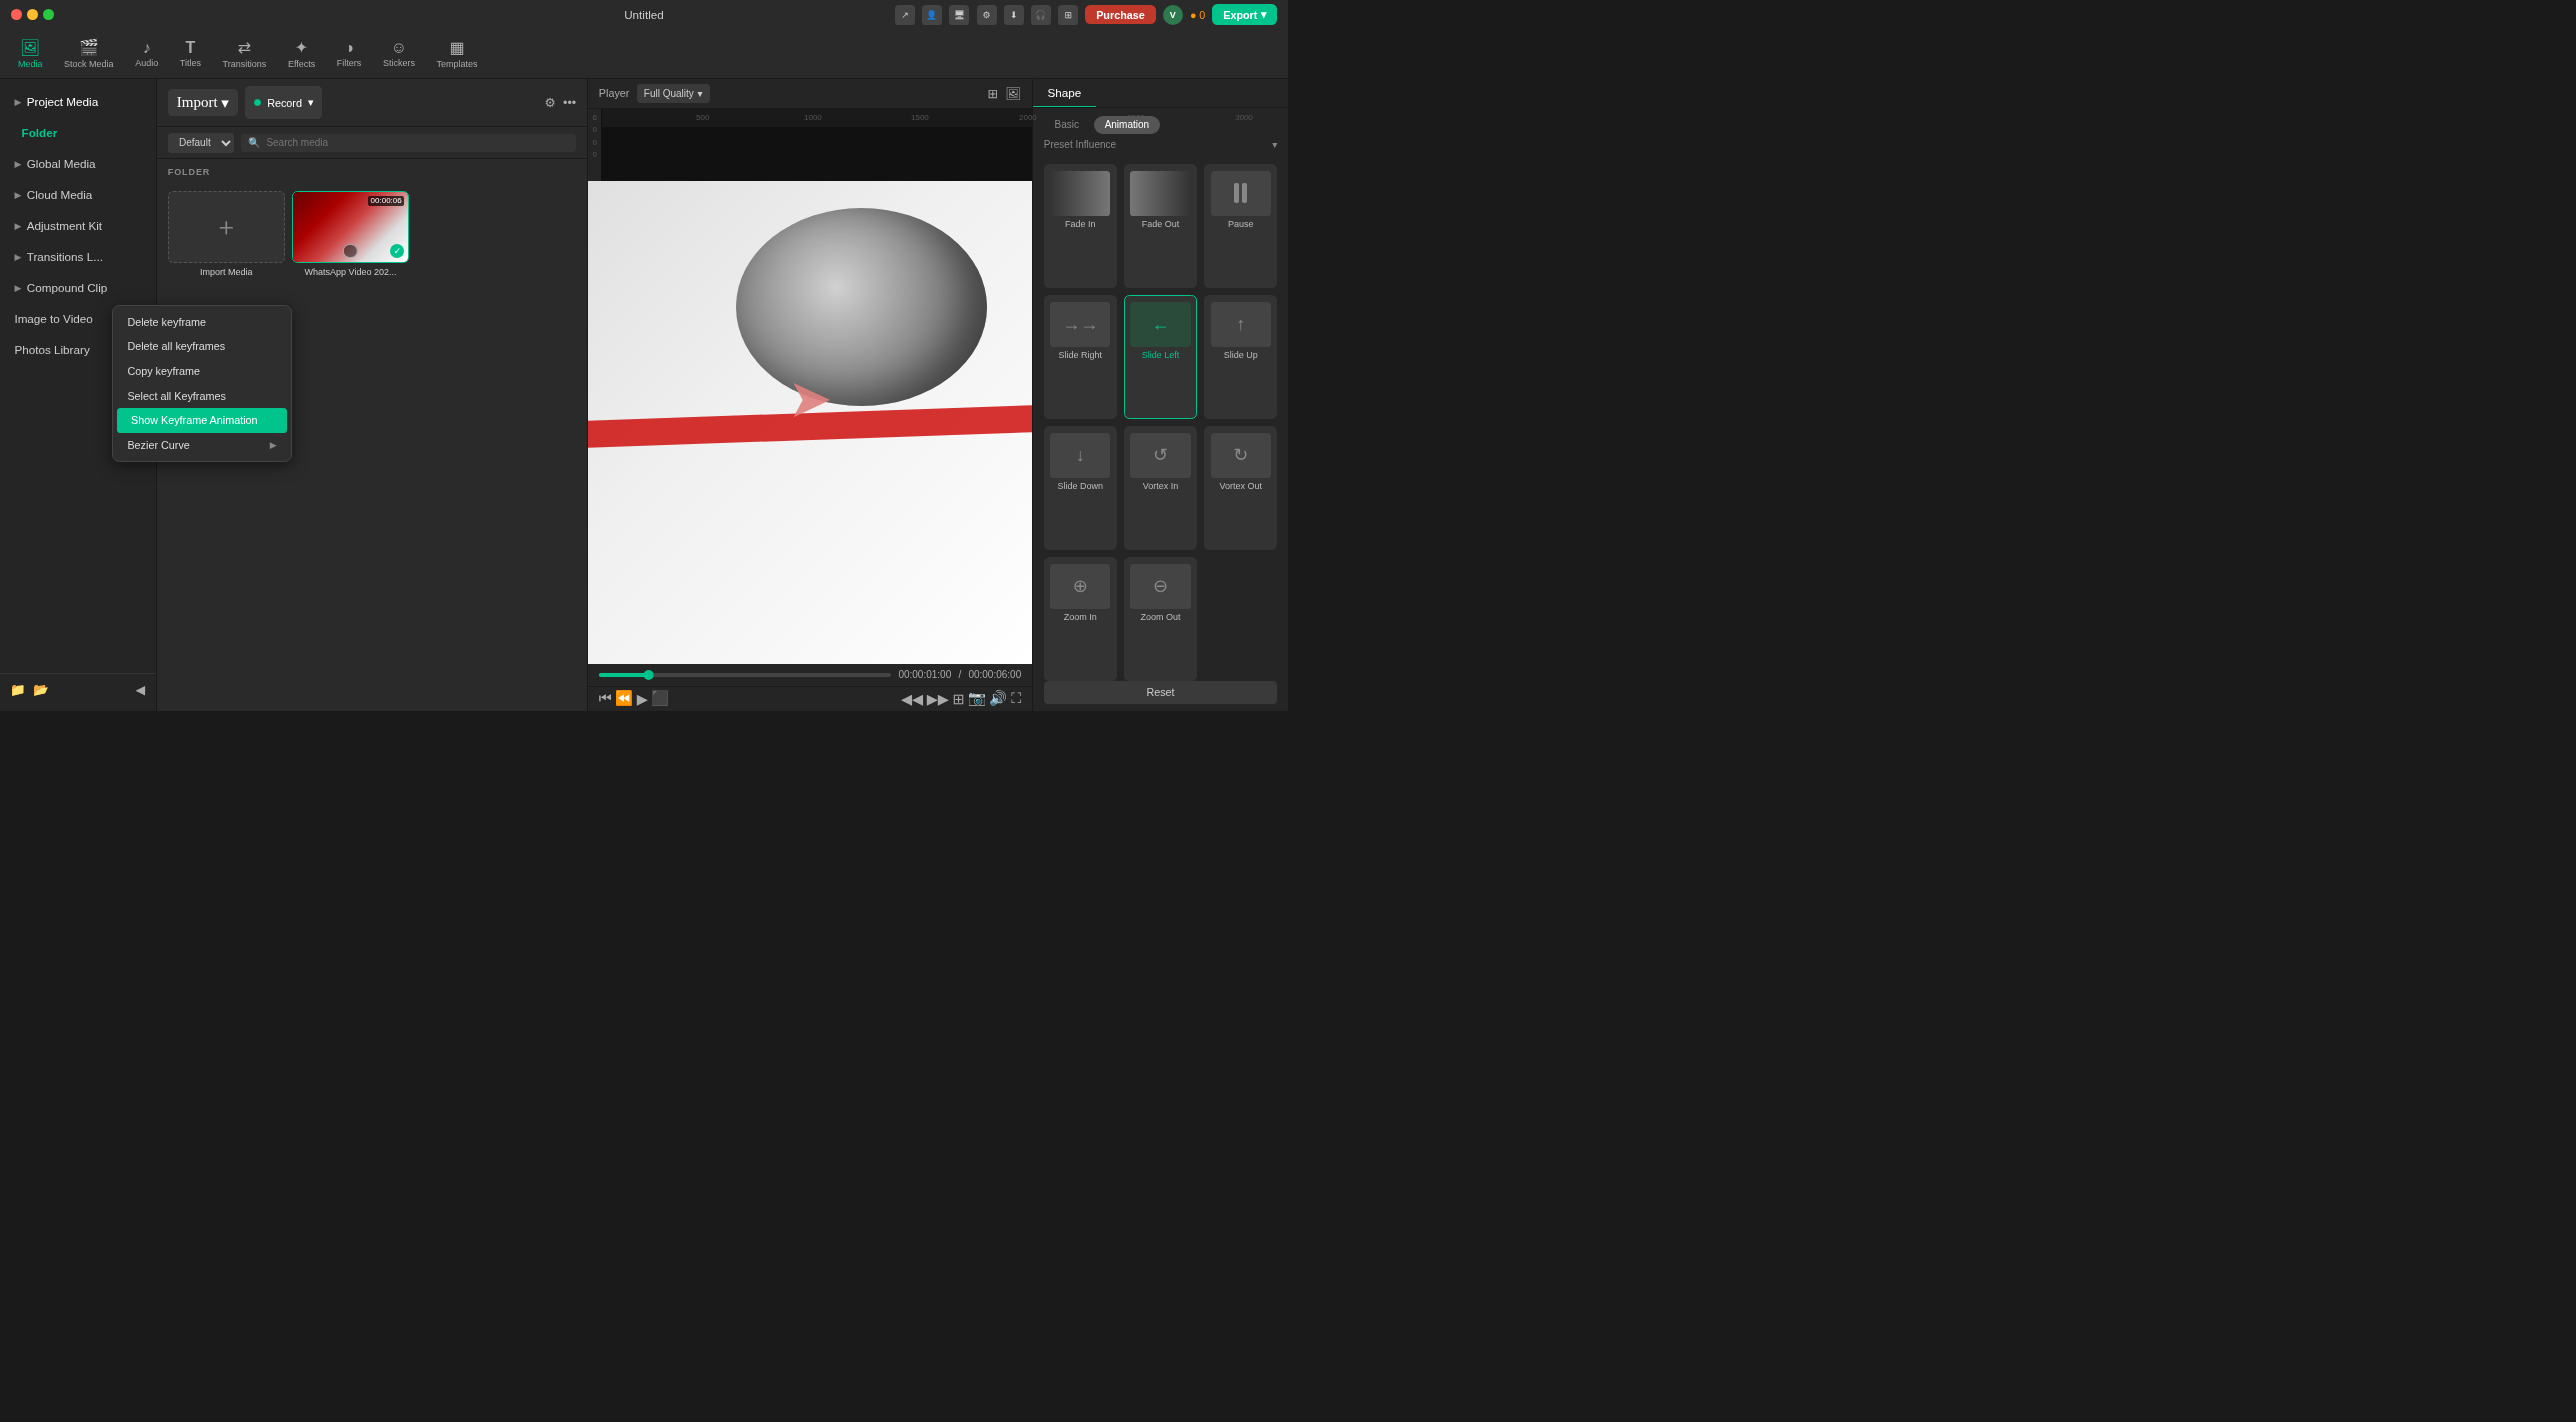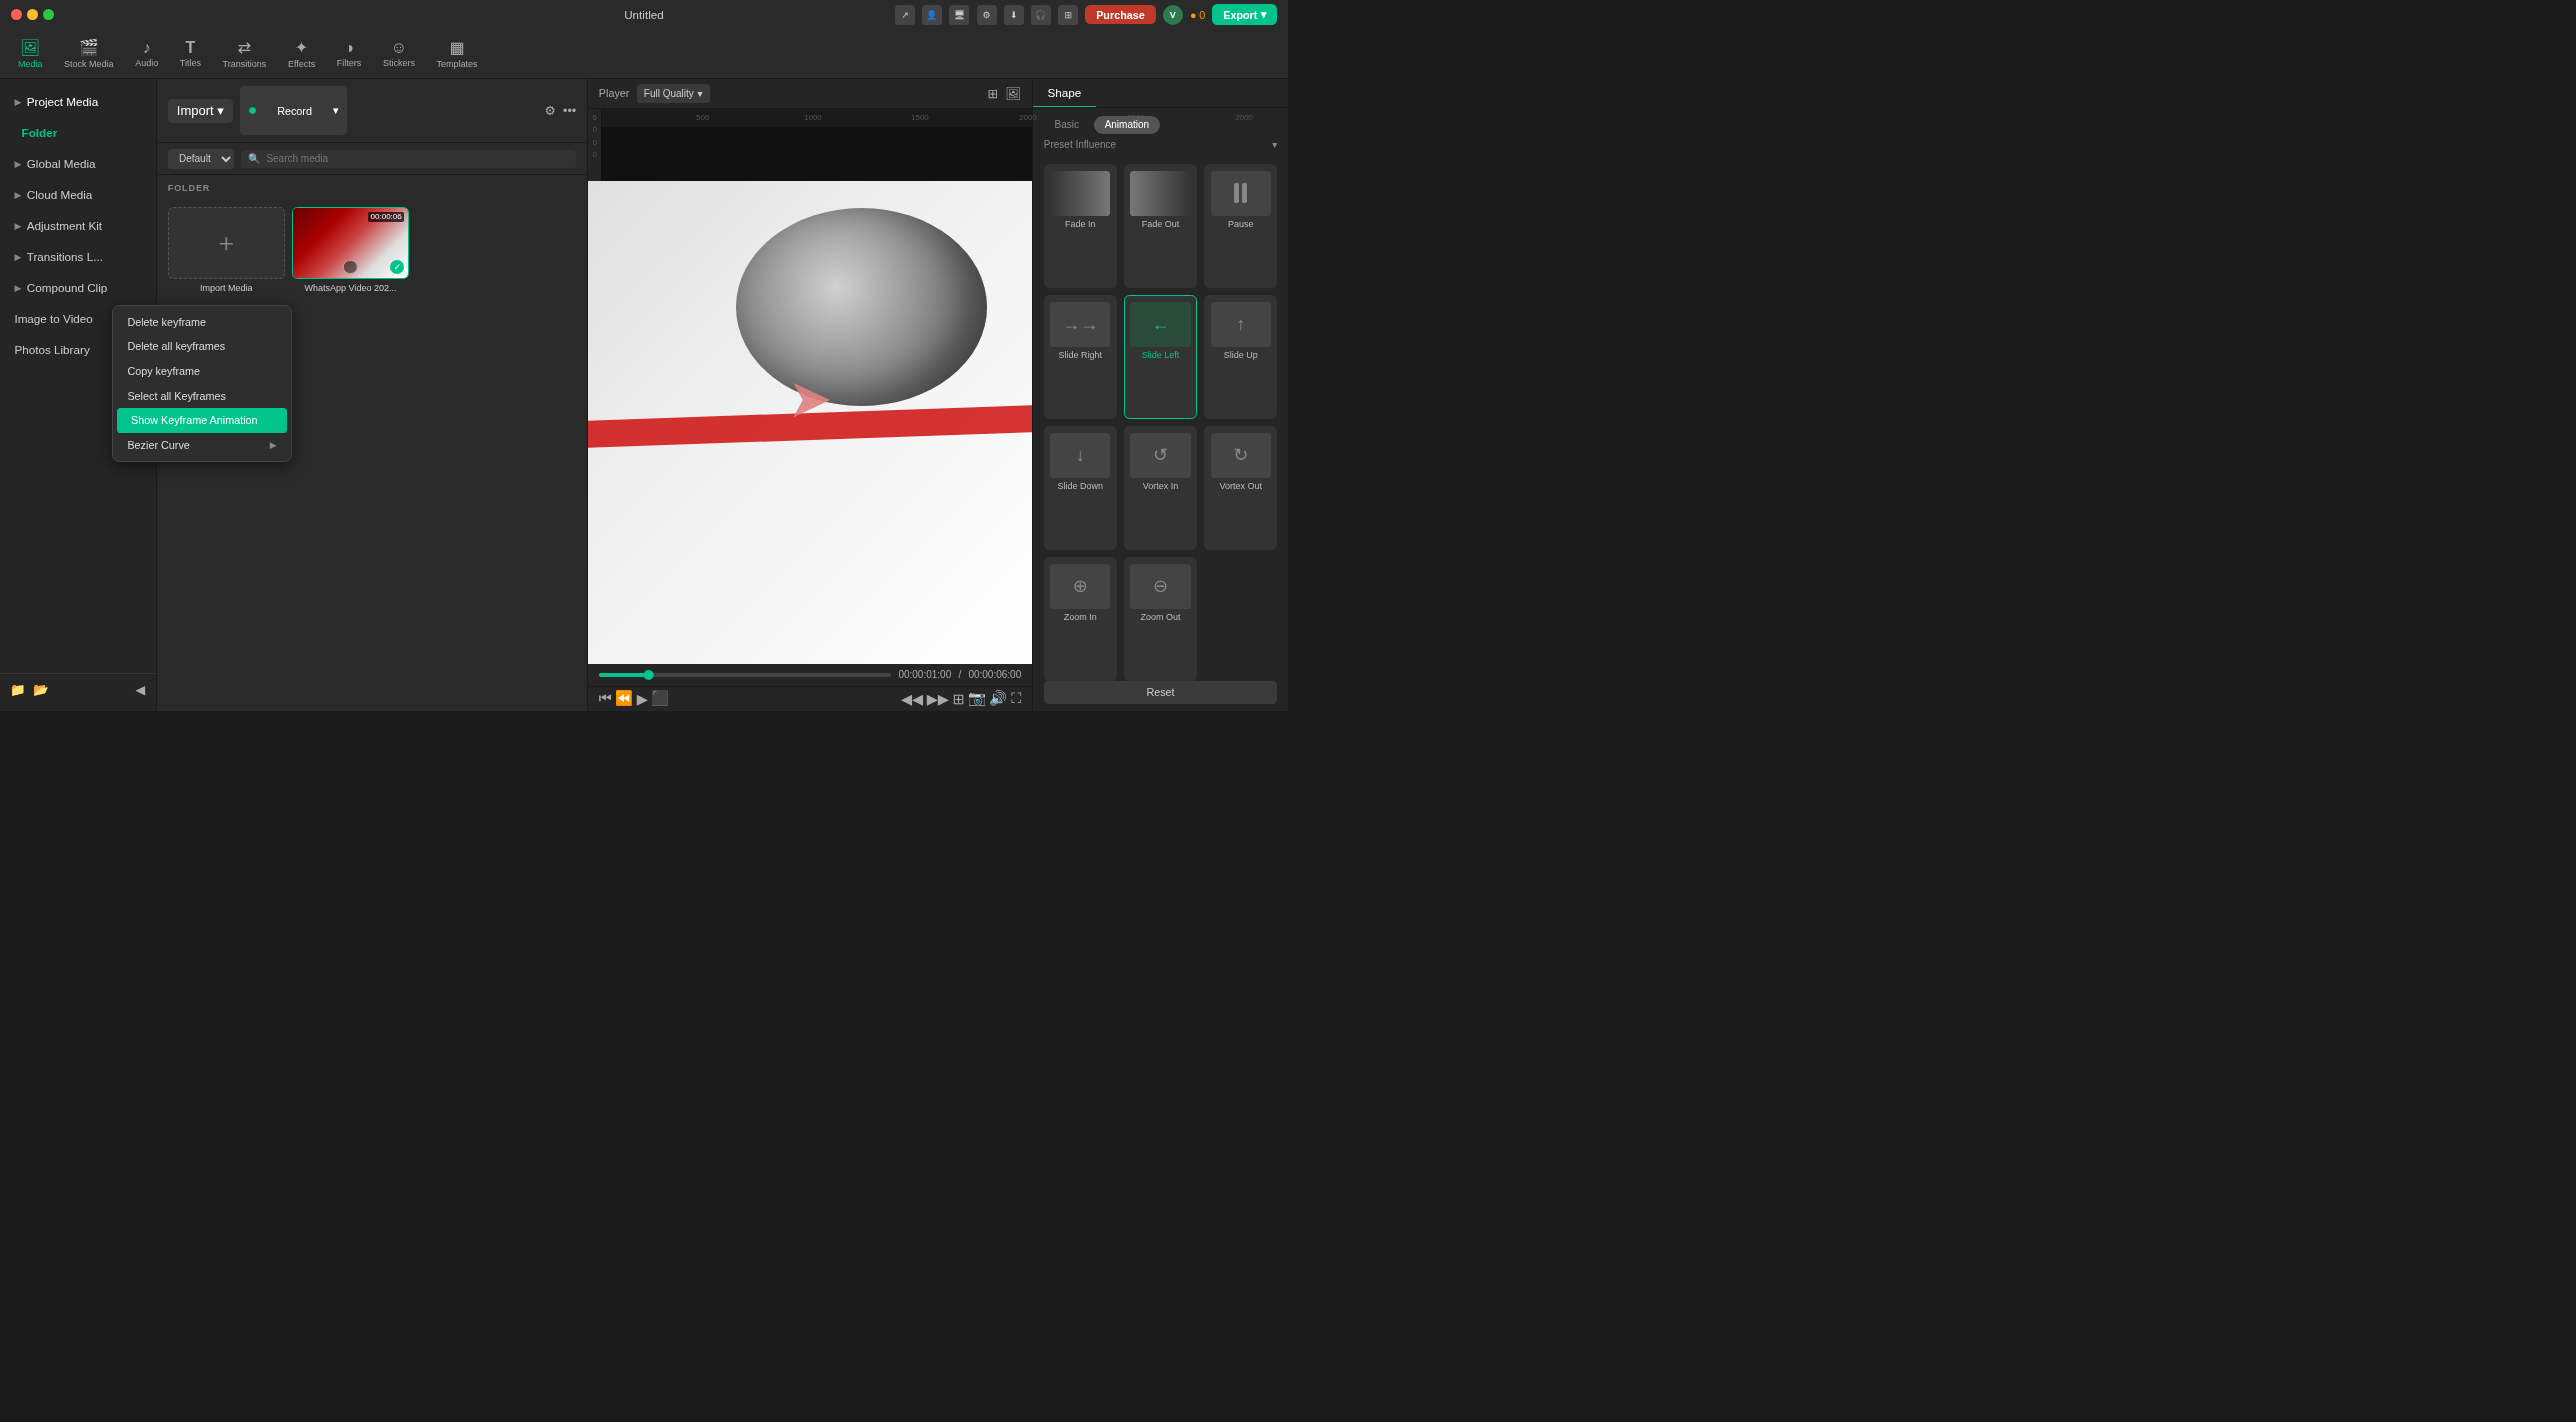--- a/index.html
+++ b/index.html
@@ -36,22 +36,22 @@
     .sidebar-item { padding: 9px 14.4px; cursor: pointer; display: flex; align-items: center; gap: 5.4px; font-size: 11.7px; color: #ccc; }
     .sidebar-item.active { color: #fff; }
     .sidebar-item.folder { color: #00c48c; font-weight: 600; padding-left: 21.6px; }
     .sidebar-chevron { font-size: 9px; color: #888; }
     .sidebar-footer { display: flex; align-items: center; gap: 7.2px; padding: 7.2px 10.8px; border-top: 0.9px solid #333; margin-top: auto; }
     .sidebar-footer-btn { color: #aaa; font-size: 12.6px; cursor: pointer; }
 
     
     .media-panel { width: 431px; background: #2a2a2a; border-right: 0.9px solid #1a1a1a; display: flex; flex-direction: column; }
     .media-toolbar { display: flex; align-items: center; padding: 7.2px 10.8px; gap: 7.2px; border-bottom: 0.9px solid #1a1a1a; }
-    .import-btn { background: #3a3a3a; border: none; color: #fff; padding: 4.5px 9px; border-radius: 4.5px; font-size: 13px; cursor: pointer; display: flex; align-items: center; gap: 3.6px; }
-    .record-btn { background: #3a3a3a; border: none; color: #fff; padding: 18px 9px; border-radius: 4.5px; font-size: 10.8px; cursor: pointer; display: flex; align-items: center; gap: 21px; }
+    .import-btn { background: #3a3a3a; border: none; color: #fff; padding: 4.5px 9px; border-radius: 4.5px; font-size: 15px; cursor: pointer; display: flex; align-items: center; gap: 3.6px; font-family: Liberation Serif, serif; }
+    .record-btn { background: #3a3a3a; border: none; color: #fff; padding: 10px 9px; border-radius: 4.5px; font-size: 10.8px; cursor: pointer; display: flex; align-items: center; gap: 6px; }
     .record-dot { width: 7.2px; height: 7.2px; border-radius: 50%; background: #00c48c; border: 0.9px solid #00c48c; }
     .media-toolbar-right { margin-left: auto; display: flex; gap: 7.2px; }
     .icon-btn { color: #aaa; font-size: 12.6px; cursor: pointer; background: none; border: none; }
     .media-filter { display: flex; align-items: center; padding: 5.4px 10.8px; gap: 7.2px; border-bottom: 0.9px solid #1a1a1a; }
     .default-select { background: #3a3a3a; border: none; color: #ccc; padding: 3.6px 7.2px; border-radius: 3.6px; font-size: 10px; cursor: pointer; }
     .search-box { flex: 1; background: #333; border: none; color: #ccc; padding: 3.6px 7.2px; border-radius: 3.6px; font-size: 10px; display: flex; align-items: center; gap: 5.4px; }
     .search-input { background: none; border: none; color: #ccc; font-size: 10px; outline: none; width: 100%; }
     .folder-label { padding: 7.2px 10.8px; font-size: 9px; color: #888; letter-spacing: 0.9px; font-weight: 600; }
     .media-grid { display: flex; flex-wrap: wrap; gap: 7.2px; padding: 7.2px 10.8px; }
     .media-item { width: 117px; text-align: center; cursor: pointer; }

